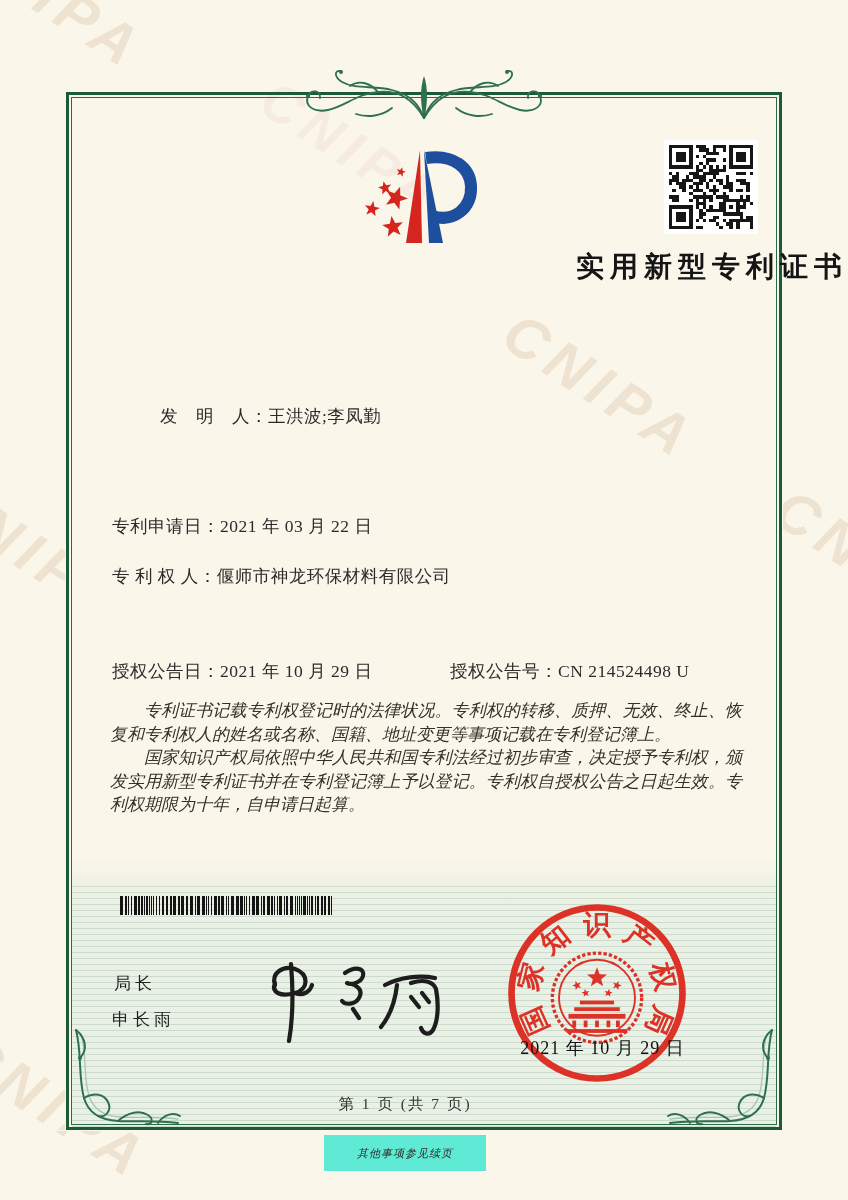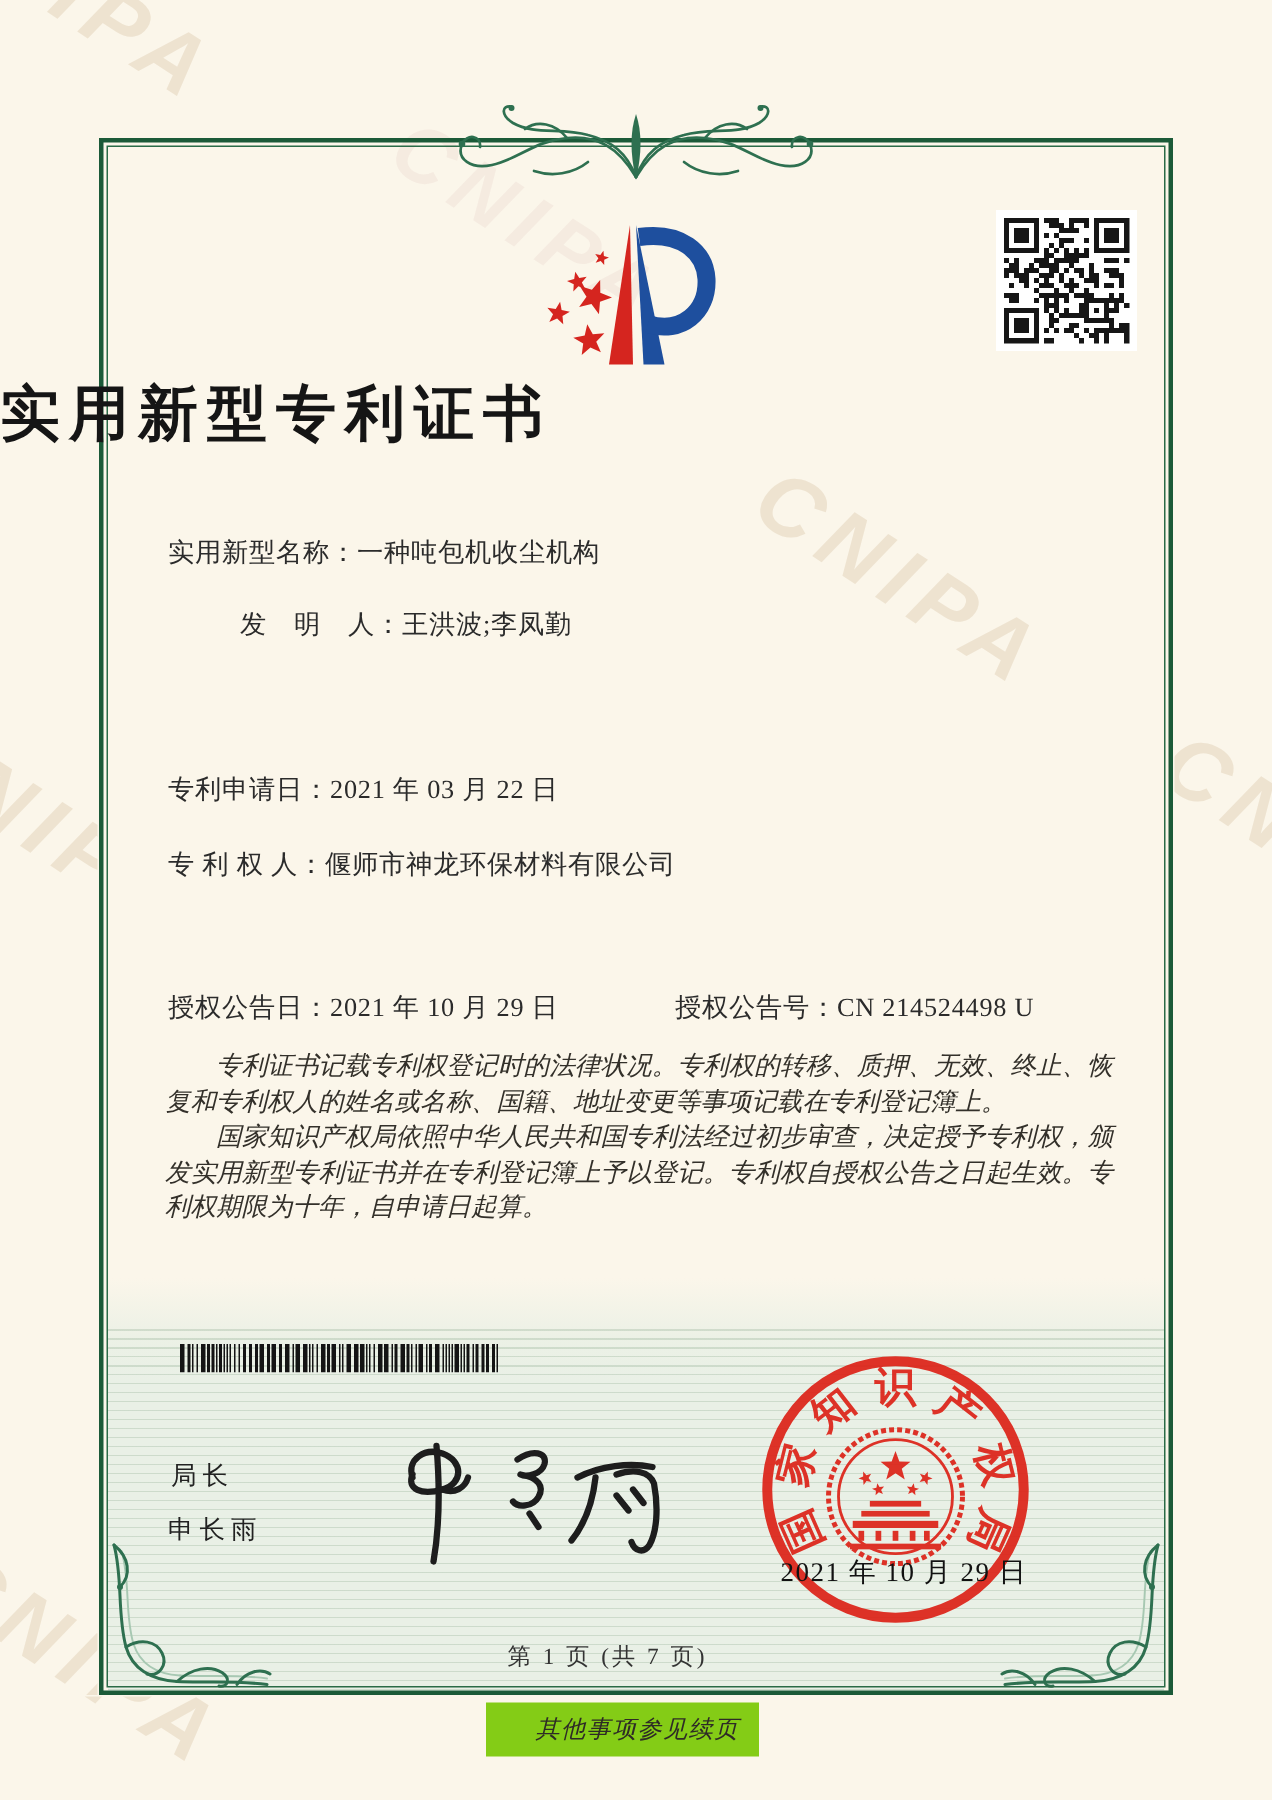--- a/index.html
+++ b/index.html
@@ -23,41 +23,41 @@
            border:3px solid #1b5a38;z-index:3;pointer-events:none;}
   .b-inner{position:absolute;inset:2px;border:1px solid #2a6b47;}
   .crest{position:absolute;left:294px;top:68px;z-index:3;}
   .corner{position:absolute;z-index:2;}
   .corner.br{transform:scaleX(-1);}
   
   .certno{position:absolute;left:112px;top:146px;font-size:18px;letter-spacing:2px;z-index:4;}
   .logo{position:absolute;left:356px;top:146px;z-index:4;}
   .qrbox{position:absolute;left:664px;top:140px;width:94px;height:94px;background:#fff;z-index:4;
          display:flex;align-items:center;justify-content:center;}
-  .title{position:absolute;left:0;width:848px;top:248px;text-align:left;
-         font-size:40px;font-weight:bold;letter-spacing:6px;color:#151515;z-index:4;}
+  .title{position:absolute;left:0;width:848px;top:248px;text-align:right;
+         font-size:28px;font-weight:bold;letter-spacing:6px;color:#151515;z-index:4;}
   .frow{position:absolute;left:112px;font-size:17.5px;letter-spacing:.5px;white-space:nowrap;z-index:4;}
   .frow .pair2{position:absolute;left:338px;top:0;}
   .paras{position:absolute;left:110px;top:699px;width:632px;z-index:4;
          font-style:italic;font-size:17px;line-height:23.5px;text-align:justify;color:#33302a;}
   .paras p{margin:0;text-indent:2em;}
   .barcode{position:absolute;left:120px;top:896px;z-index:4;}
   .sig-title{position:absolute;left:114px;top:972px;font-family:"Liberation Sans",sans-serif;
              font-size:17px;letter-spacing:4px;z-index:4;color:#222;}
   .sig-name{position:absolute;left:112px;top:1008px;font-family:Liberation Sans, sans-serif;
             font-size:17px;letter-spacing:4px;z-index:4;color:#222;}
   .signature{position:absolute;left:225px;top:933px;z-index:5;}
   .seal{position:absolute;left:502px;top:898px;z-index:5;}
   .seal-date{position:absolute;left:520px;top:1036px;width:165px;text-align:center;
              font-size:18px;letter-spacing:1px;color:#111;z-index:6;}
   .pageinfo{position:absolute;left:0;top:1094px;width:810px;text-align:center;
             font-size:15.5px;letter-spacing:2px;z-index:4;color:#333;}
-  .contnote{position:absolute;left:324px;top:1135px;width:162px;height:36px;background:#84cc16;
+  .contnote{position:absolute;left:324px;top:1135px;width:162px;height:36px;background:#5eead4;
             display:flex;align-items:center;justify-content:center;z-index:6;
-            font-style:italic;font-size:16px;letter-spacing:1px;color:#2e2b26;padding-left:20px;}
+            font-style:italic;font-size:11px;letter-spacing:1px;color:#2e2b26;}
 </style>
 </head>
 <body>
 
 <div class="page">
 
   <div class="wm pink" style="left:250px;top:118px;opacity:.7;">CNIPA</div>
   <div class="wm" style="left:492px;top:352px;">CNIPA</div>
 
   <div class="strip" style="left:0;top:0;width:848px;height:90px;">
@@ -444,23 +444,20 @@
         <rect x="9" y="24" width="1" height="1" fill="#161616"></rect>
         <rect x="15" y="24" width="1" height="1" fill="#161616"></rect>
         <rect x="18" y="24" width="1" height="1" fill="#161616"></rect>
         <rect x="20" y="24" width="1" height="1" fill="#161616"></rect>
         <rect x="24" y="24" width="1" height="1" fill="#161616"></rect>
       </svg>
   </div>
 
   <div class="title">实用新型专利证书</div>
 
-  <div class="frow" style="top:356px;">
-    <span>实用新型名称：</span><span>一种吨包机收尘机构</span>
-  </div>
   <div class="frow" style="top:404px;margin-left:48px;">
     <span>发　明　人：</span><span>王洪波;李凤勤</span>
   </div>
   <div class="frow" style="top:514px;">
     <span>专利申请日：</span><span>2021 年 03 月 22 日</span>
   </div>
   <div class="frow" style="top:564px;">
     <span>专 利 权 人：</span><span>偃师市神龙环保材料有限公司</span>
   </div>
   <div class="frow" style="top:659px;">

